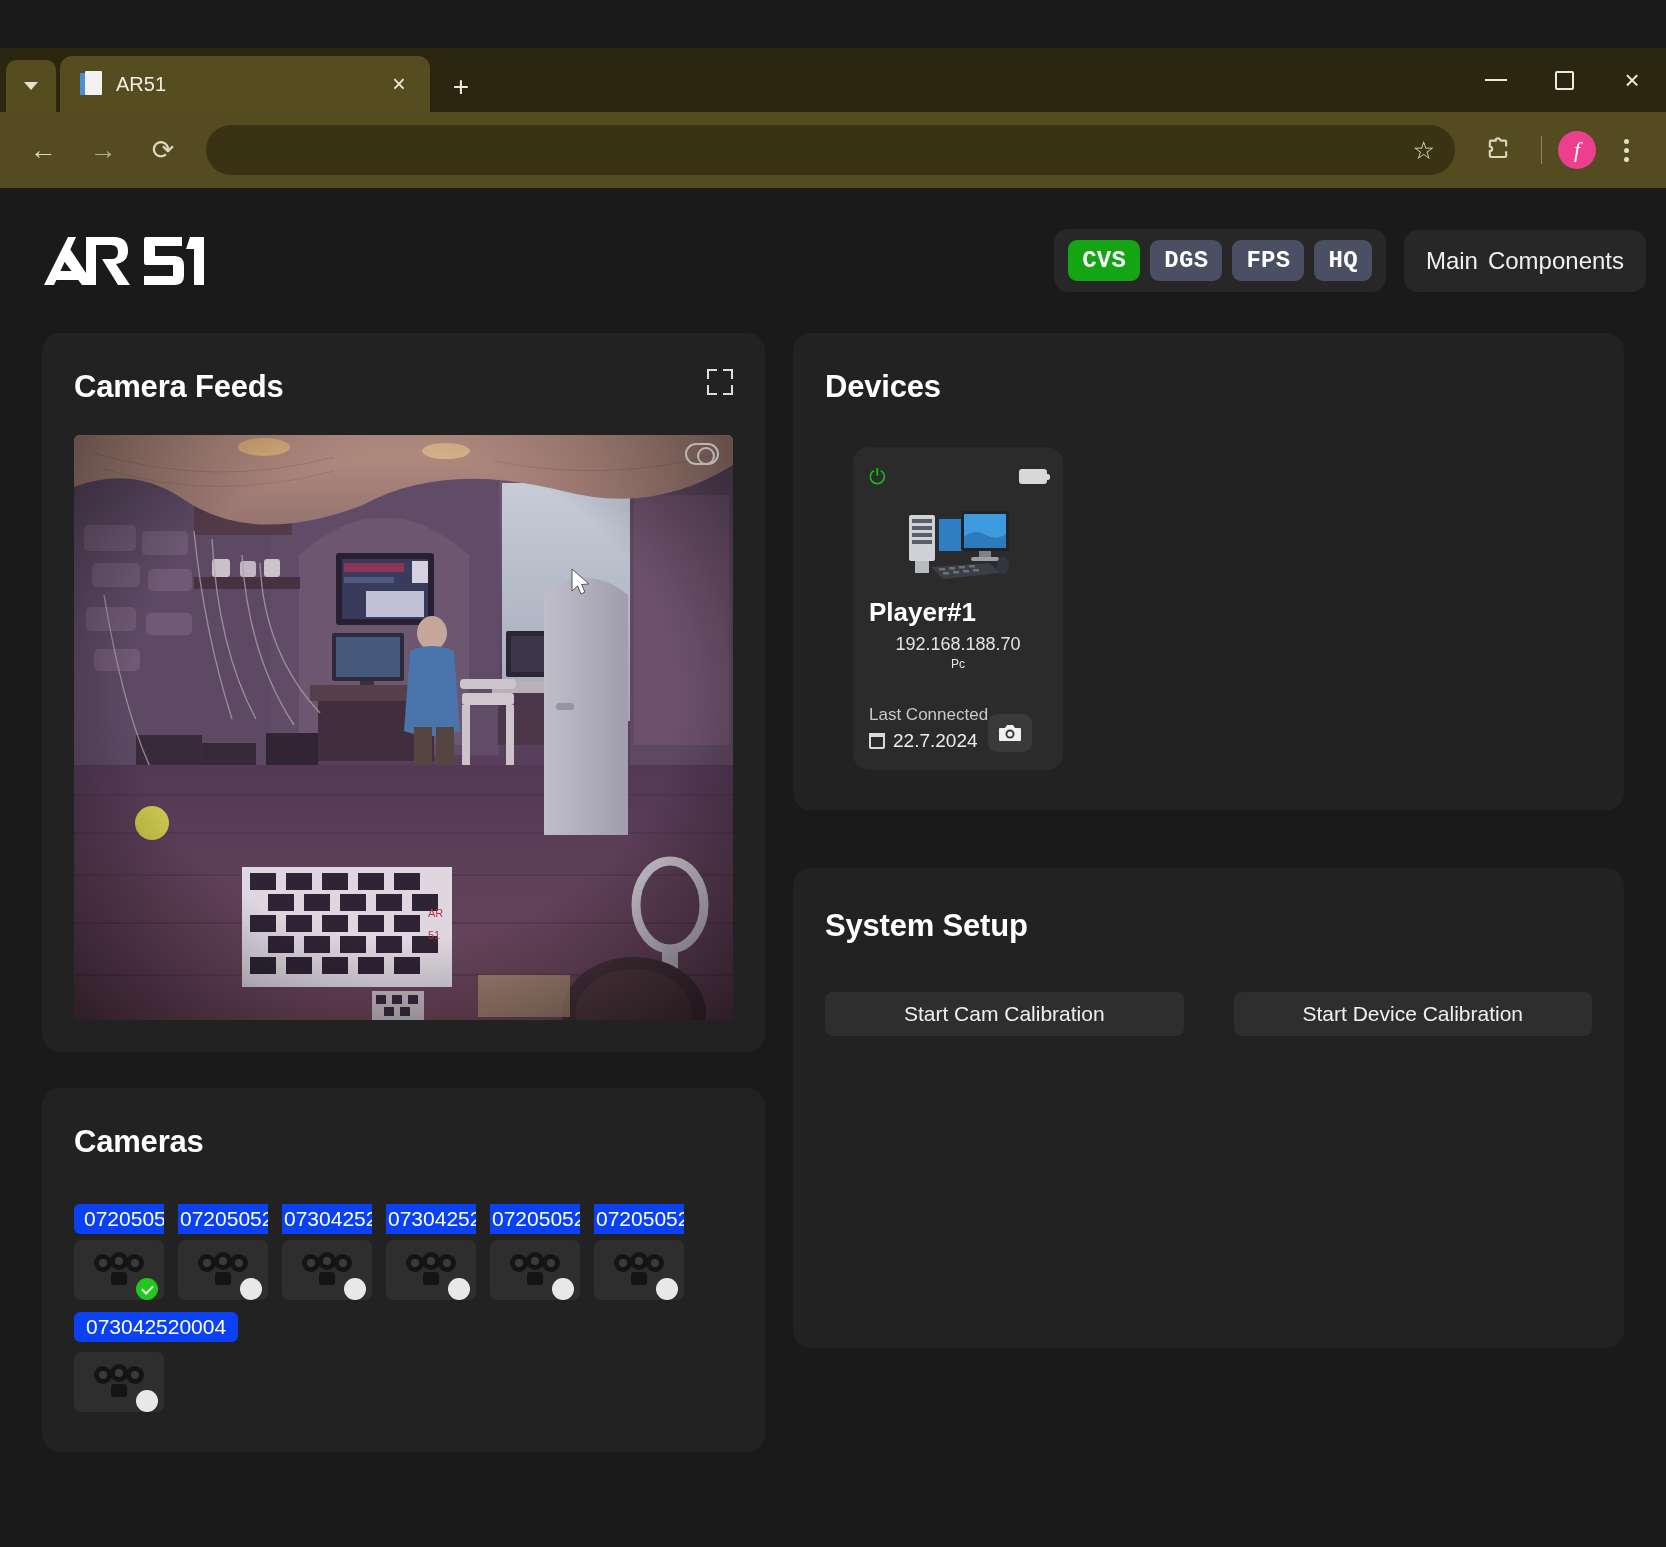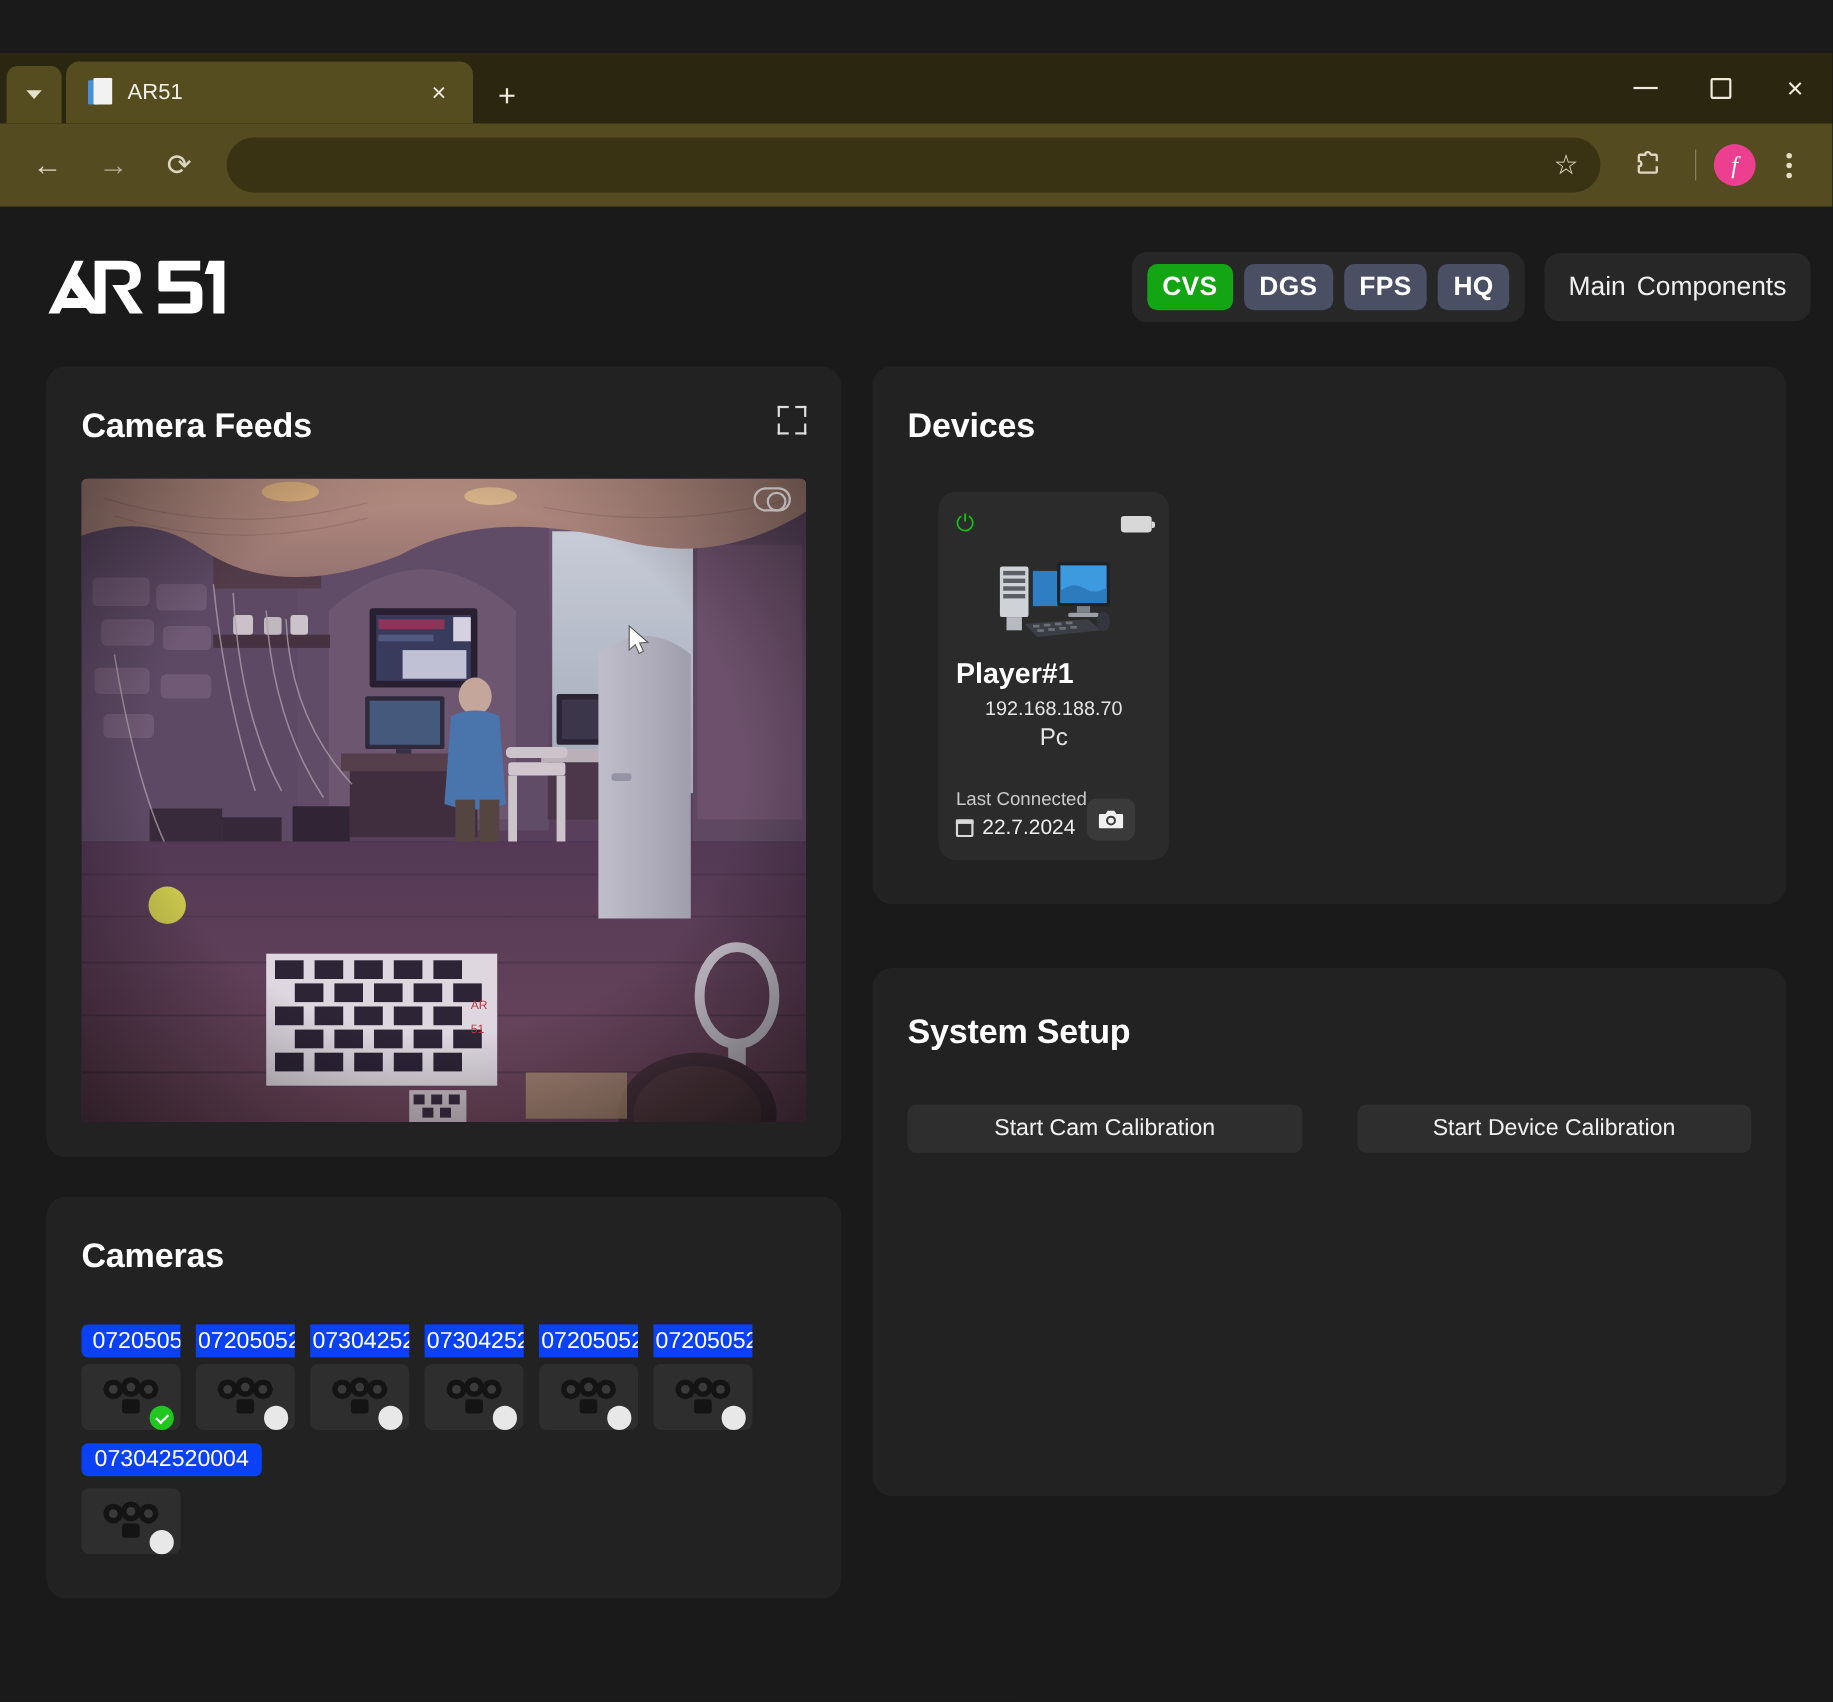--- a/index.html
+++ b/index.html
@@ -188,20 +188,21 @@
     gap: 10px;
   }
   .pill {
     padding: 7px 14px;
     border-radius: 9px;
     font-size: 24px;
     font-weight: 600;
     color: #ffffff;
     letter-spacing: .3px;
     background: #4b4f63;
+    font-family: Liberation Mono, monospace;
   }
   .pill.active { background: #13a513; }
 
   .nav-group {
     background: #272727;
     border-radius: 14px;
     padding: 17px 22px;
     display: flex;
     align-items: center;
     gap: 10px;
@@ -367,21 +368,21 @@
   }
   .device-ip {
     text-align: center;
     color: #e4e4e4;
     font-size: 18px;
     margin-top: 6px;
   }
   .device-type {
     text-align: center;
     color: #e4e4e4;
-    font-size: 22px;
+    font-size: 12px;
     margin-top: 2px;
   }
   .device-foot {
     margin-top: 34px;
     display: flex;
     align-items: flex-end;
     justify-content: flex-start;
   }
   .lastconn-label { color: #c9c9c9; font-size: 17px; }
   .lastconn-date {

